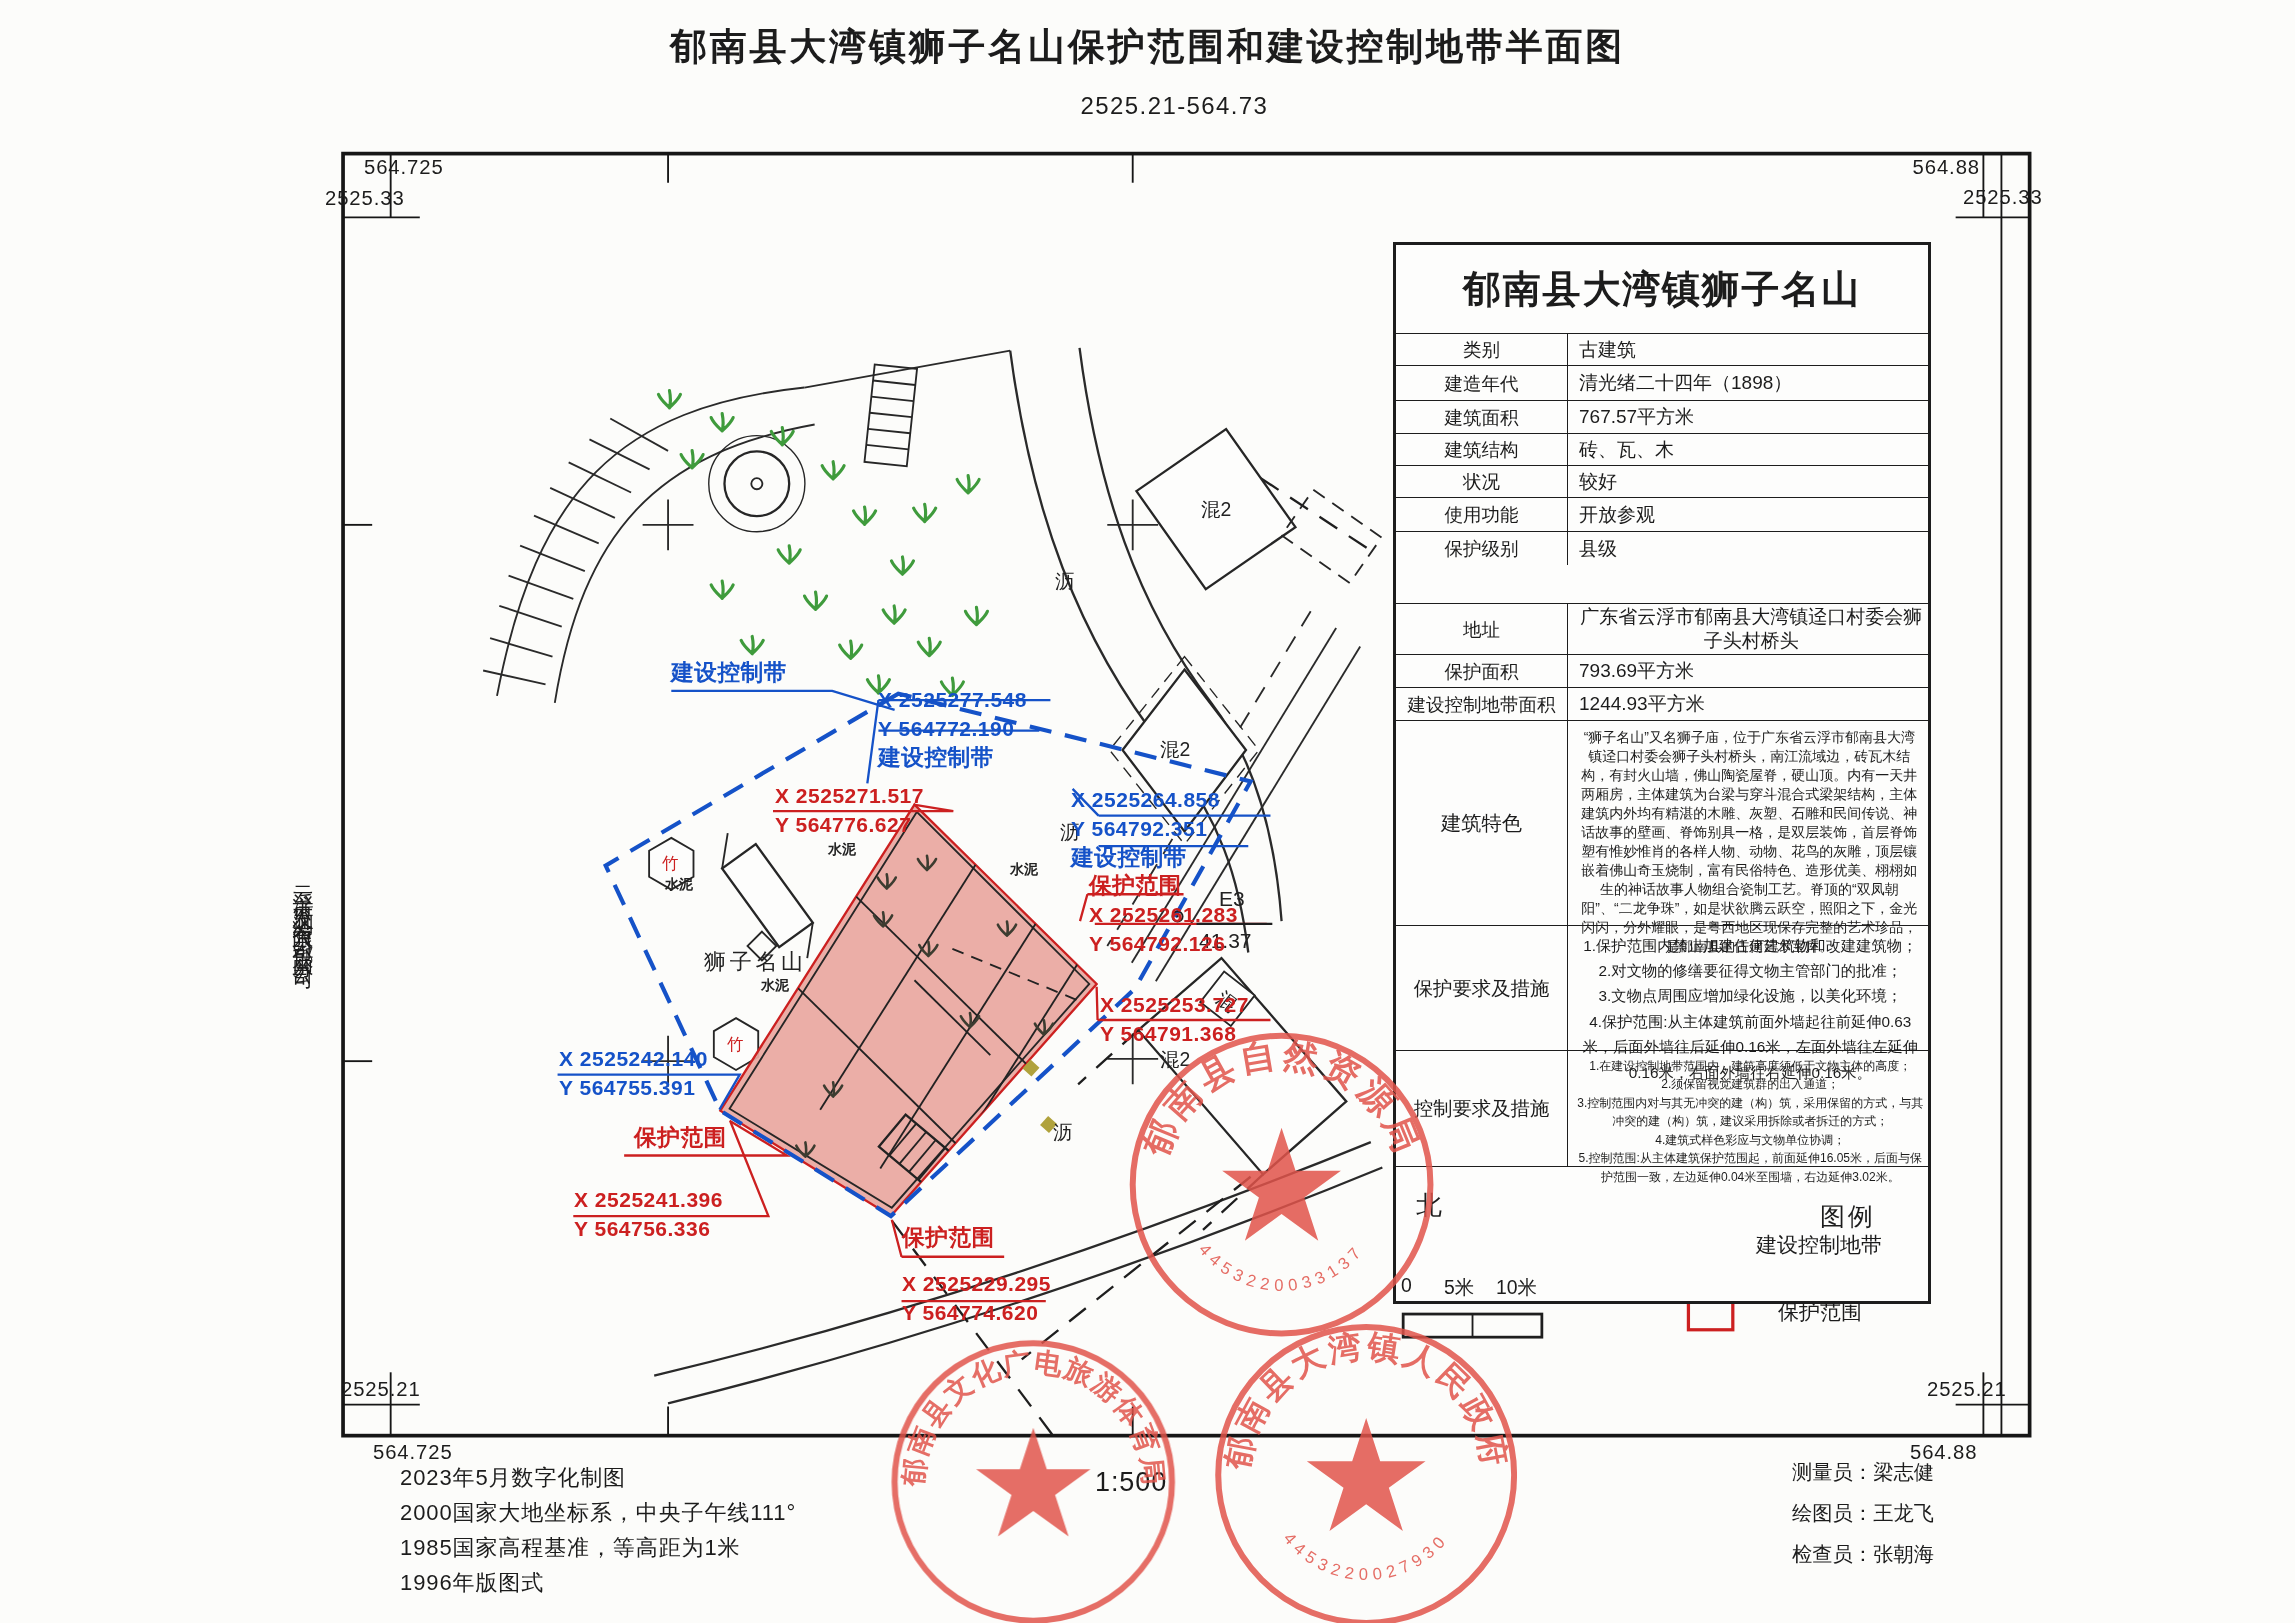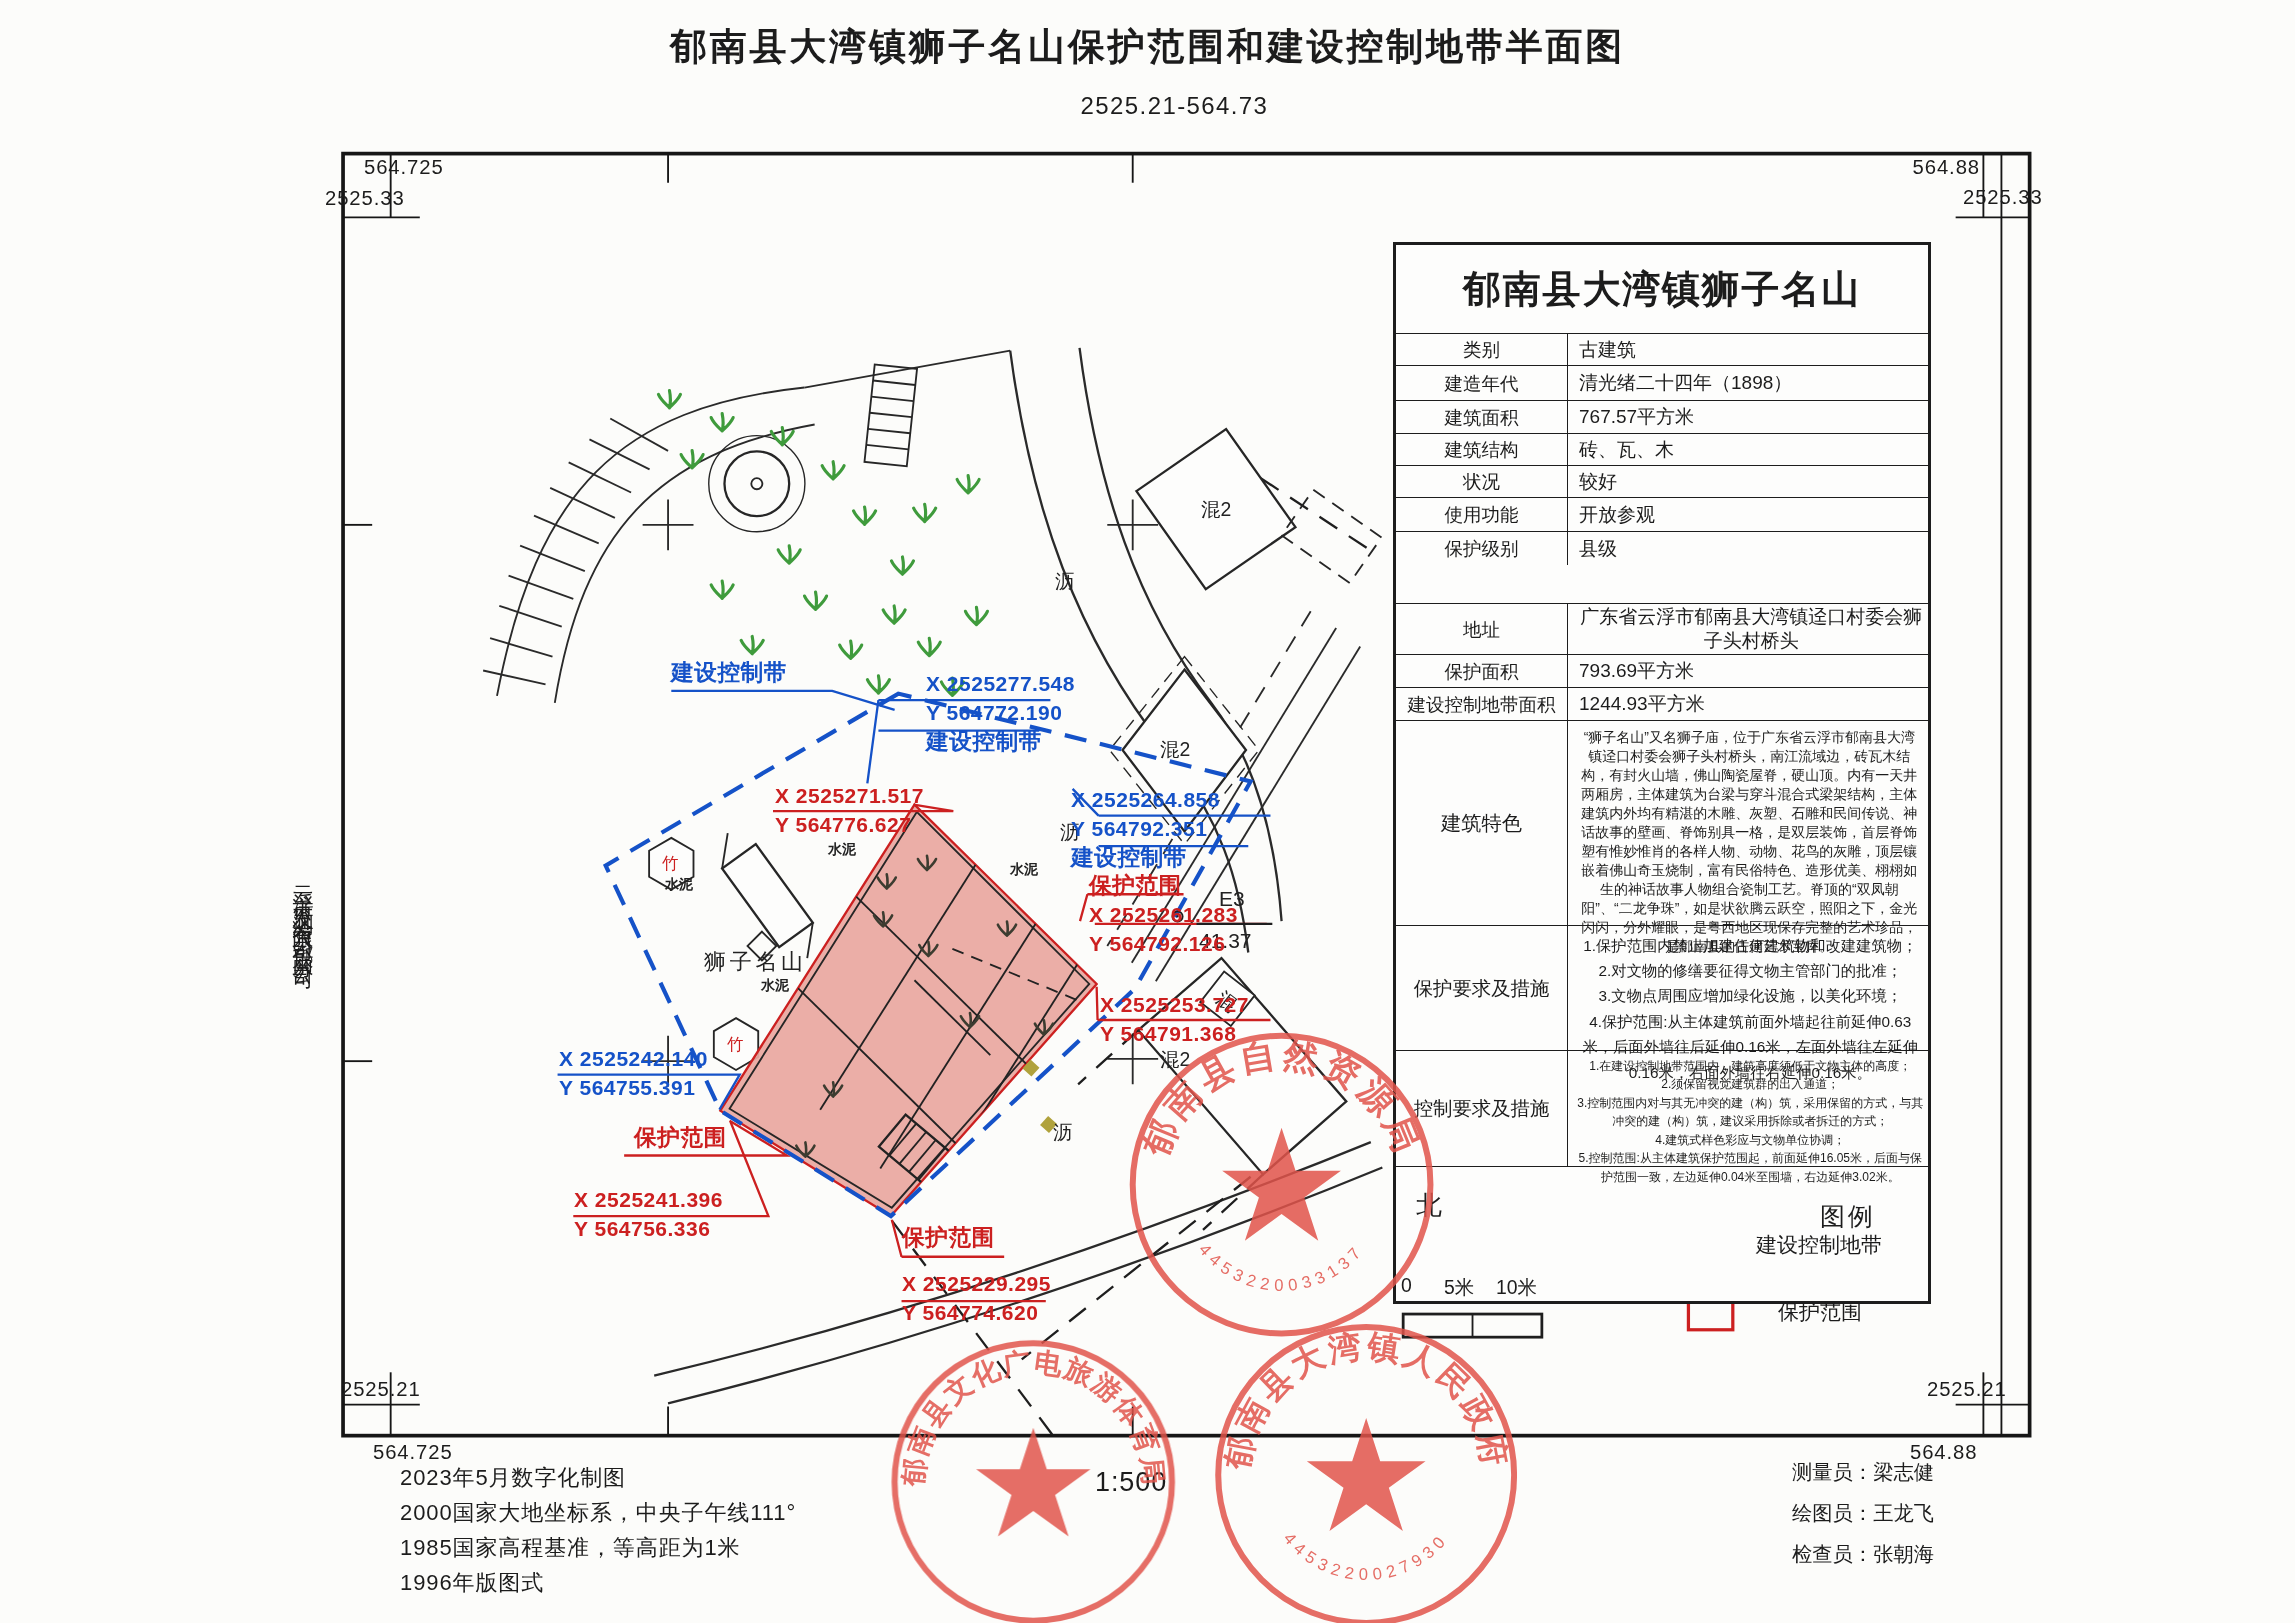--- a/index.html
+++ b/index.html
@@ -286,21 +286,21 @@
   <div class="txt mlab" style="left:1201px;top:496px;">混2</div>
   <div class="txt mlab" style="left:1160px;top:736px;">混2</div>
   <div class="txt mlab" style="left:1160px;top:1046px;">混2</div>
   <div class="txt mlab" style="left:1217px;top:988px;transform:rotate(38deg);">混</div>
   <div class="txt red" style="left:662px;top:853px;font-size:16.6px;">竹</div>
   <div class="txt red" style="left:727px;top:1034px;font-size:16.6px;">竹</div>
   <div class="txt mlab" style="left:1219px;top:887px;font-size:21px;">E3</div>
   <div class="txt mlab" style="left:1199px;top:929px;font-size:21px;">41.37</div>
 
   <div class="txt co blue colbl" style="left:671px;top:658px;">建设控制带</div>
-  <div class="txt co blue" style="left:878px;top:669px;margin-left:48px;">
+  <div class="txt co blue" style="left:878px;top:685px;">
     <div>X 2525277.548</div>
     <div>Y 564772.190</div>
     <div class="colbl">建设控制带</div>
   </div>
   <div class="txt co blue" style="left:1071px;top:785px;">
     <div>X 2525264.858</div>
     <div>Y 564792.351</div>
     <div class="colbl">建设控制带</div>
   </div>
   <div class="txt co red" style="left:775px;top:781px;">

